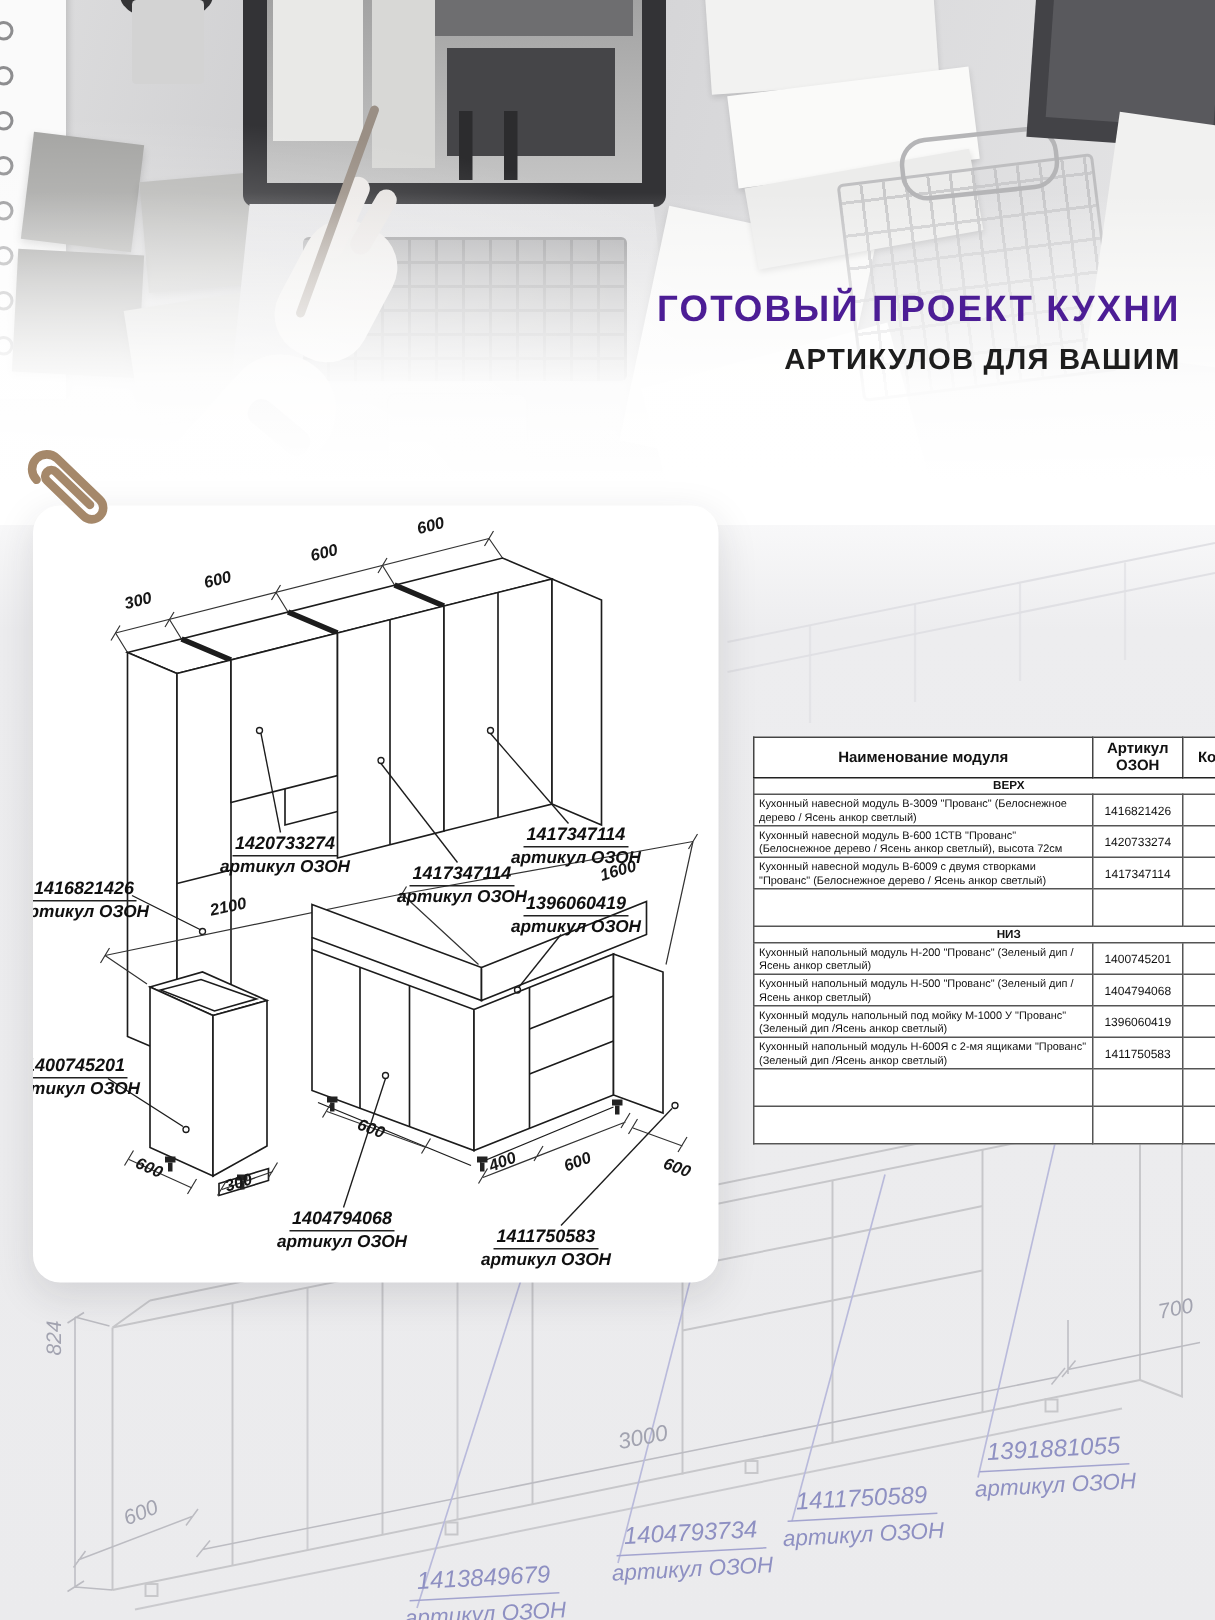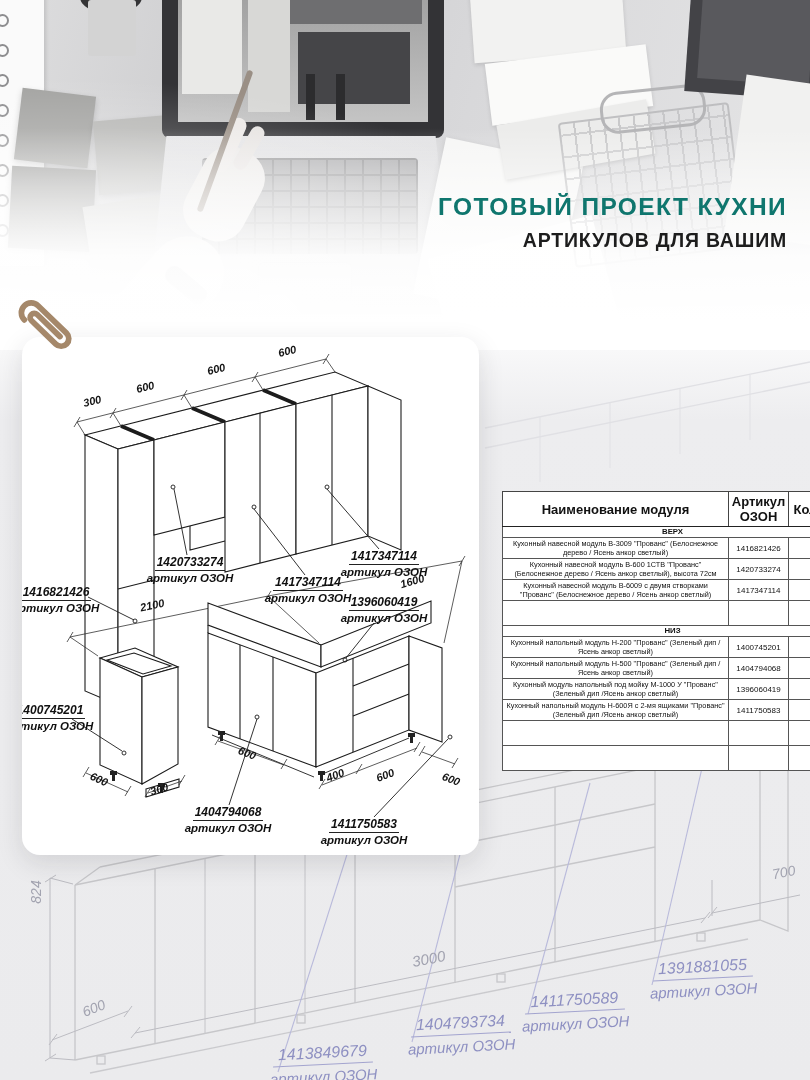--- a/index.html
+++ b/index.html
@@ -77,22 +77,22 @@
   .dim{position:absolute;font-style:italic;font-weight:600;font-size:11px;color:#161616;white-space:nowrap;z-index:2;}
   .clabel{position:absolute;display:flex;flex-direction:column;align-items:center;width:80px;
           font-style:italic;color:#101010;z-index:2;}
   .clabel .sku{font-size:12px;font-weight:700;border-bottom:1.2px solid #222;padding:0 2px 1px;white-space:nowrap;}
   .clabel .cap{font-size:11.5px;font-weight:700;margin-top:1px;white-space:nowrap;}
 
   
   .spec{position:absolute;left:502px;top:491px;width:340px;border-collapse:collapse;background:#fff;
         table-layout:fixed;z-index:5;font-size:7.3px;color:#111;border:1.5px solid #222;}
   .spec col.c1{width:226px;} .spec col.c2{width:60px;} .spec col.c3{width:54px;}
-  .spec th{font-size:13px;font-weight:bold;text-align:center;border:1px solid #444;border-bottom:1.4px solid #222;padding:2px 1px;}
-  .spec td{border:1px solid #555;vertical-align:middle;padding:1px 3px;line-height:9px;text-align:center;}
+  .spec th{font-size:10px;font-weight:bold;text-align:center;border:1px solid #444;border-bottom:1.4px solid #222;padding:2px 1px;}
+  .spec td{border:1px solid #555;vertical-align:middle;padding:1px 3px;line-height:9px;}
   .spec tr.sec td{font-weight:bold;text-align:center;font-size:7.8px;padding:1px;border-top:1.5px solid #222;line-height:8px;}
   .spec td.c{text-align:center;font-size:8px;padding:2px 1px;}
   .spec tr.empty td{height:20px;}
 
   
   .fplan{position:absolute;left:0;top:700px;z-index:1;}
   .fband{position:absolute;left:480px;top:350px;z-index:1;}
   .fdim{position:absolute;font-style:italic;color:#a2a3b0;white-space:nowrap;z-index:2;}
   .flabel{position:absolute;width:130px;display:flex;flex-direction:column;align-items:center;
           font-style:italic;color:#8e90c2;transform:rotate(-3deg);z-index:2;}
@@ -206,21 +206,21 @@
   <div class="flabel" style="left:510px;top:991px">
     <span class="sku">1411750589</span>
     <span class="cap">артикул ОЗОН</span>
   </div>
   <div class="flabel" style="left:638px;top:958px">
     <span class="sku">1391881055</span>
     <span class="cap">артикул ОЗОН</span>
   </div>
 
   <div class="headline" style="color: rgb(29, 29, 29);">
-    <div class="hl2" style="color: #0f766e;">ГОТОВЫЙ ПРОЕКТ КУХНИ</div>
+    <div class="hl2" style="color: #4c1d95;">ГОТОВЫЙ ПРОЕКТ КУХНИ</div>
     <div class="hl4">АРТИКУЛОВ ДЛЯ ВАШИМ</div>
   </div>
 
   <svg class="clip" width="54" height="92" viewBox="0 0 44 84">
     <path d="M13 22 a9 9 0 0 1 18 0 v36 a7 7 0 0 1 -14 0 V27 a3.8 3.8 0 0 1 7.6 0 v29" fill="none" stroke="#a5886a" stroke-width="5.2" stroke-linecap="round"></path>
   </svg>
 
   <div class="card">
     <svg width="457" height="518" viewBox="0 0 457 518">
 

